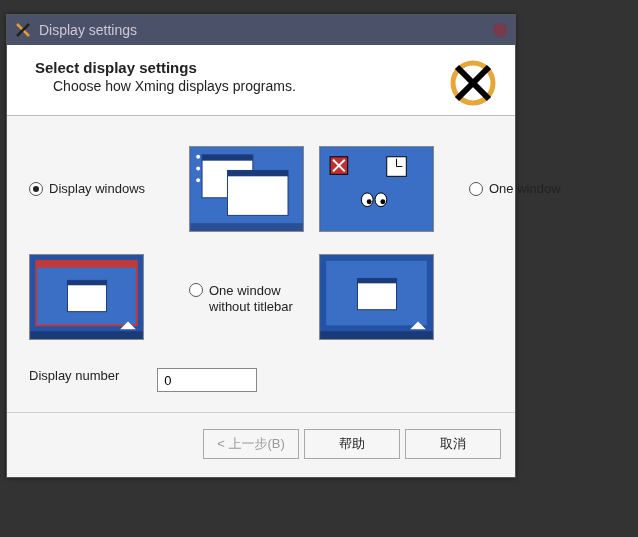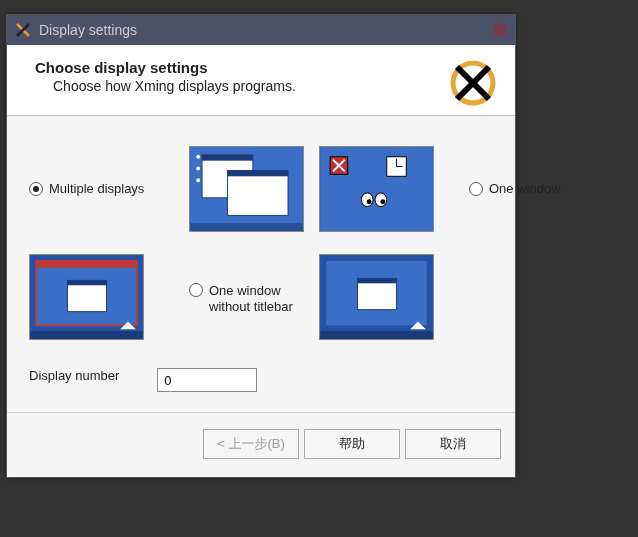--- a/index.html
+++ b/index.html
@@ -119,38 +119,38 @@
         <line x1="2" y1="2" x2="14" y2="14" stroke="#e69a3a" stroke-width="2.5"></line>
         <line x1="14" y1="2" x2="2" y2="14" stroke="#222" stroke-width="2.5"></line>
       </svg>
     </span>
     <span>Display settings</span>
     <span class="dot"></span>
   </div>
 
   <div class="header">
     <div class="header-text">
-      <div class="header-title">Choose display settings</div>
+      <div class="header-title">Select display settings</div>
       <div class="header-sub">Choose how Xming displays programs.</div>
     </div>
     <div class="header-logo xlogo">
       <svg width="48" height="48" viewBox="0 0 48 48">
         <circle cx="24" cy="24" r="20" fill="none" stroke="#e6a63a" stroke-width="5"></circle>
         <line x1="8" y1="8" x2="40" y2="40" stroke="#000" stroke-width="6"></line>
         <line x1="40" y1="8" x2="8" y2="40" stroke="#000" stroke-width="6"></line>
       </svg>
     </div>
   </div>
 
   <div class="content">
     <div class="grid">
 
       <div class="radio-cell">
         <span class="radio-outer selected"></span>
-        <span class="radio-label">Multiple displays</span>
+        <span class="radio-label">Display windows</span>
       </div>
       <div class="thumb">
         <svg viewBox="0 0 115 86">
           <rect width="115" height="86" fill="#3a6fc5"></rect>
           <rect x="0" y="78" width="115" height="8" fill="#2a4f95"></rect>
           <rect x="12" y="8" width="52" height="44" fill="#fff" stroke="#1a3a7a"></rect>
           <rect x="12" y="8" width="52" height="6" fill="#1a3a7a"></rect>
           <rect x="38" y="24" width="62" height="46" fill="#fff" stroke="#1a3a7a"></rect>
           <rect x="38" y="24" width="62" height="6" fill="#1a3a7a"></rect>
           <circle cx="8" cy="10" r="2" fill="#fff"></circle>

